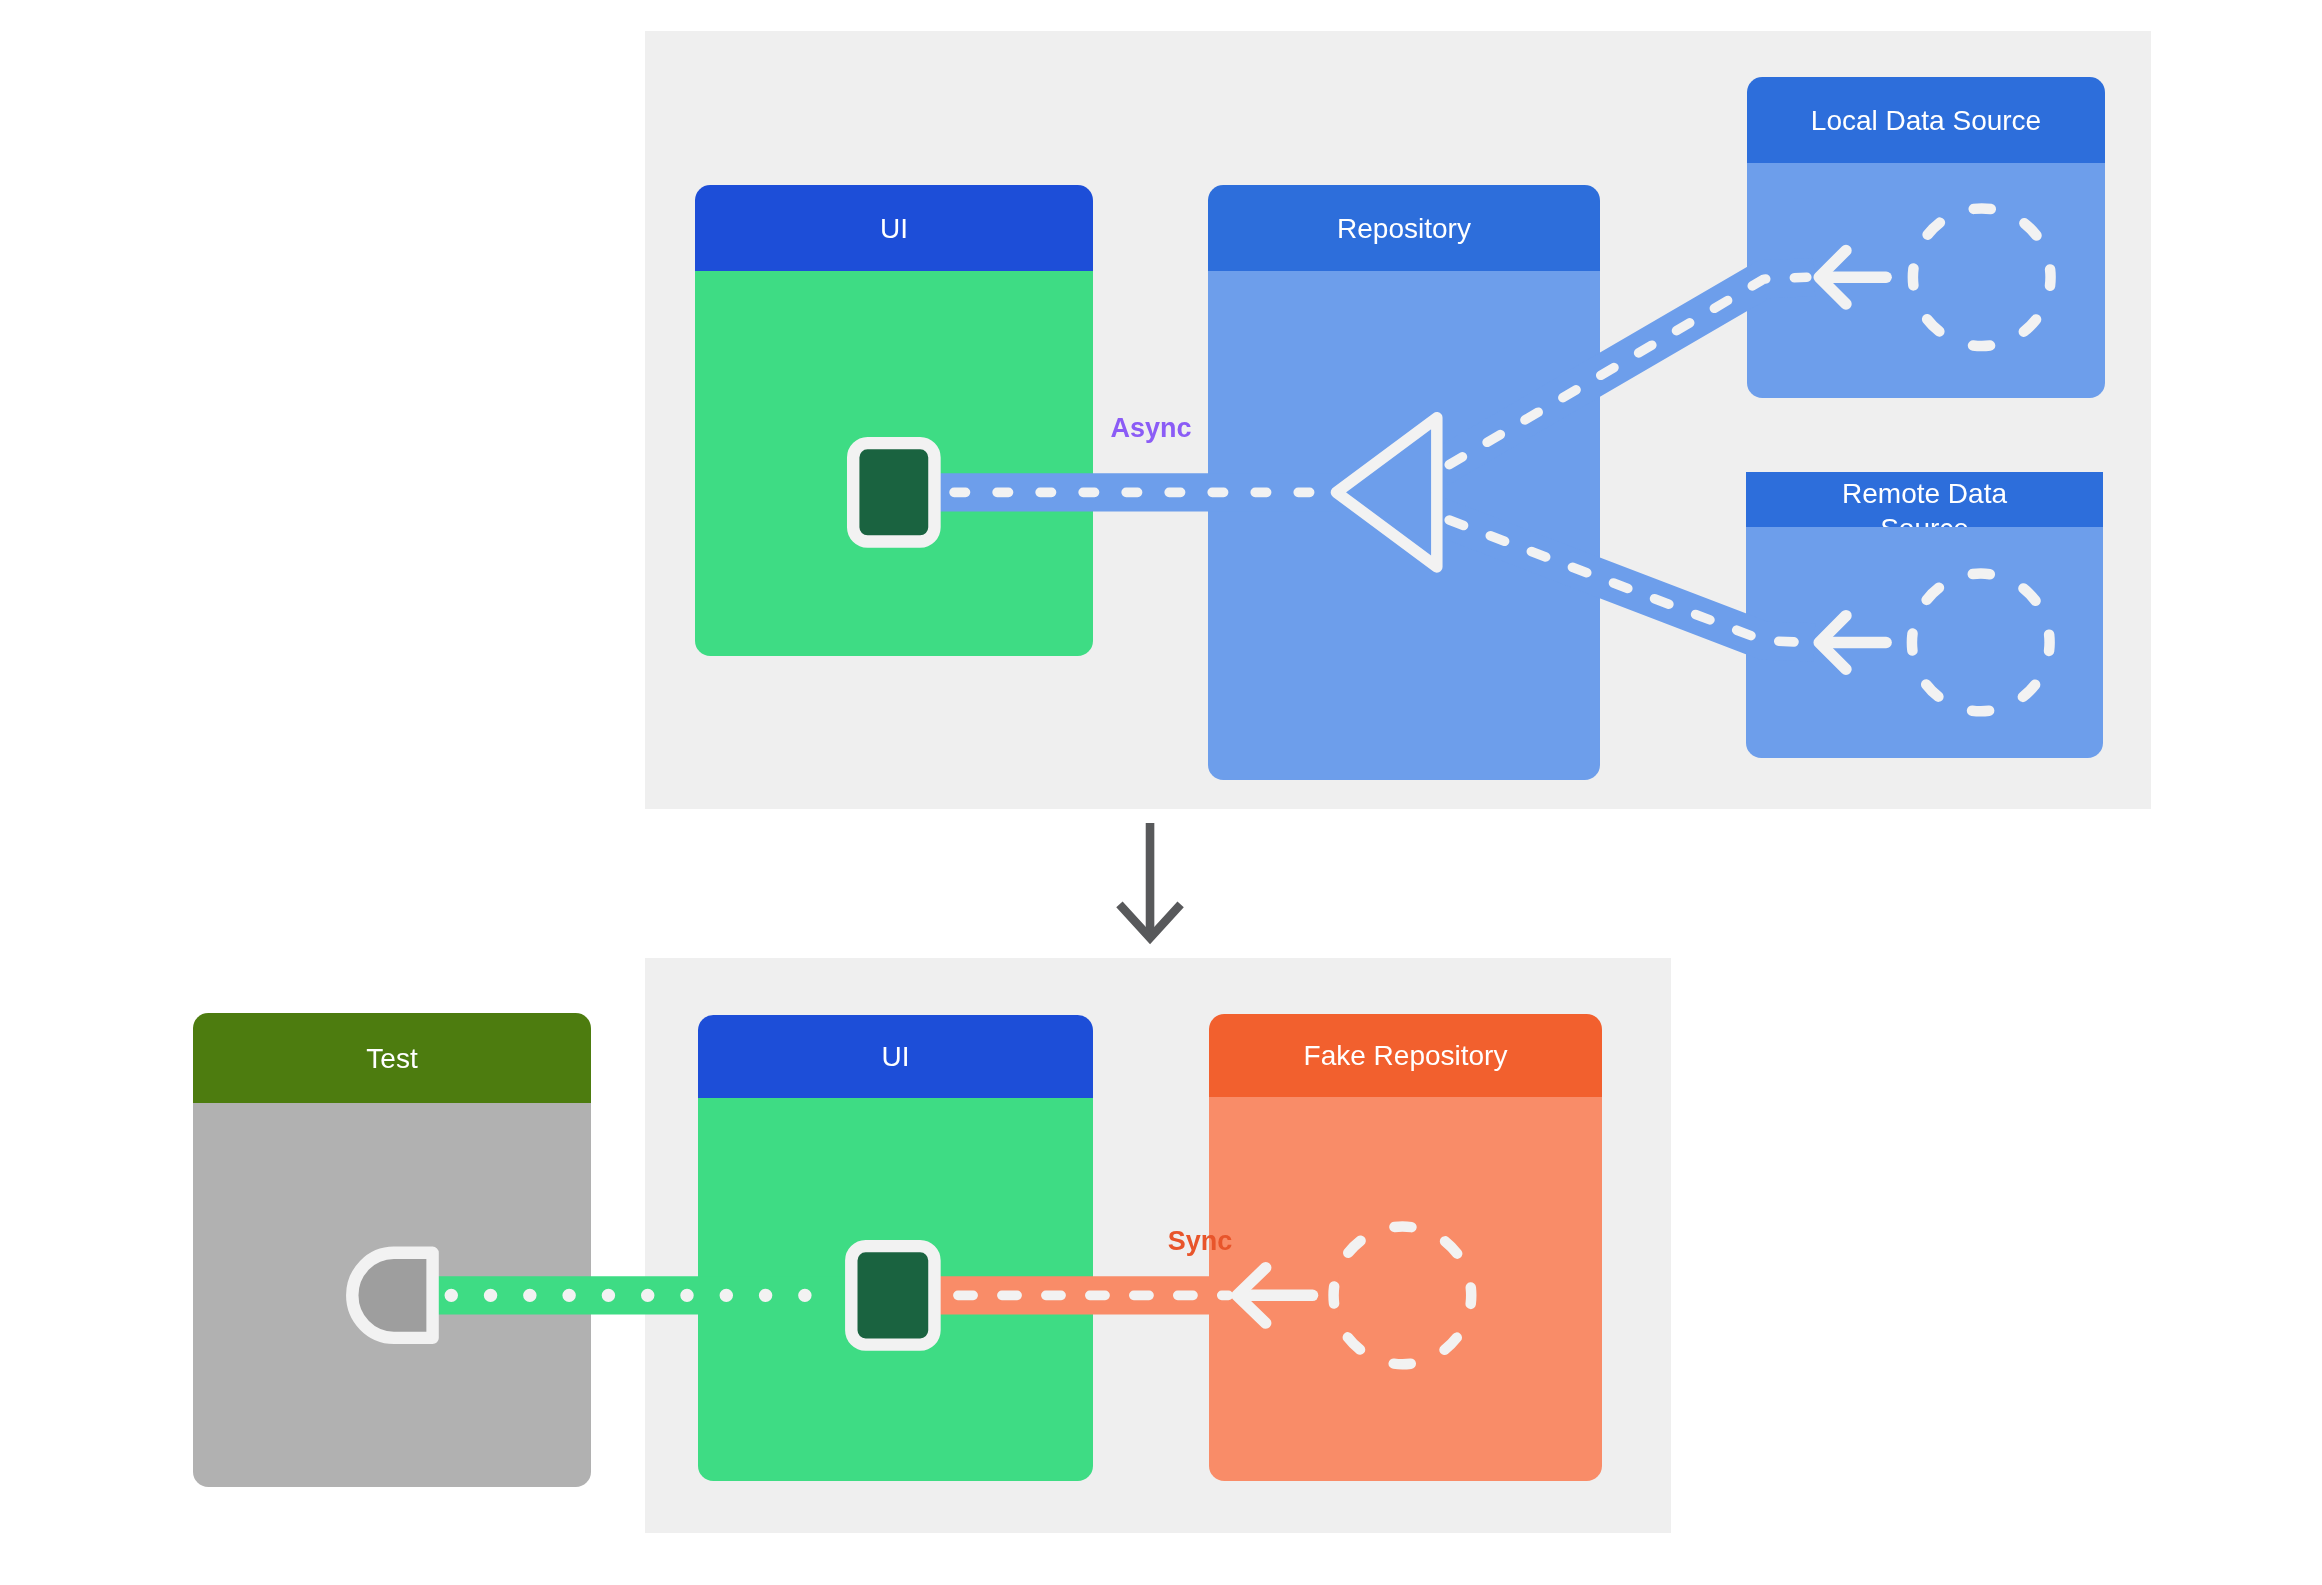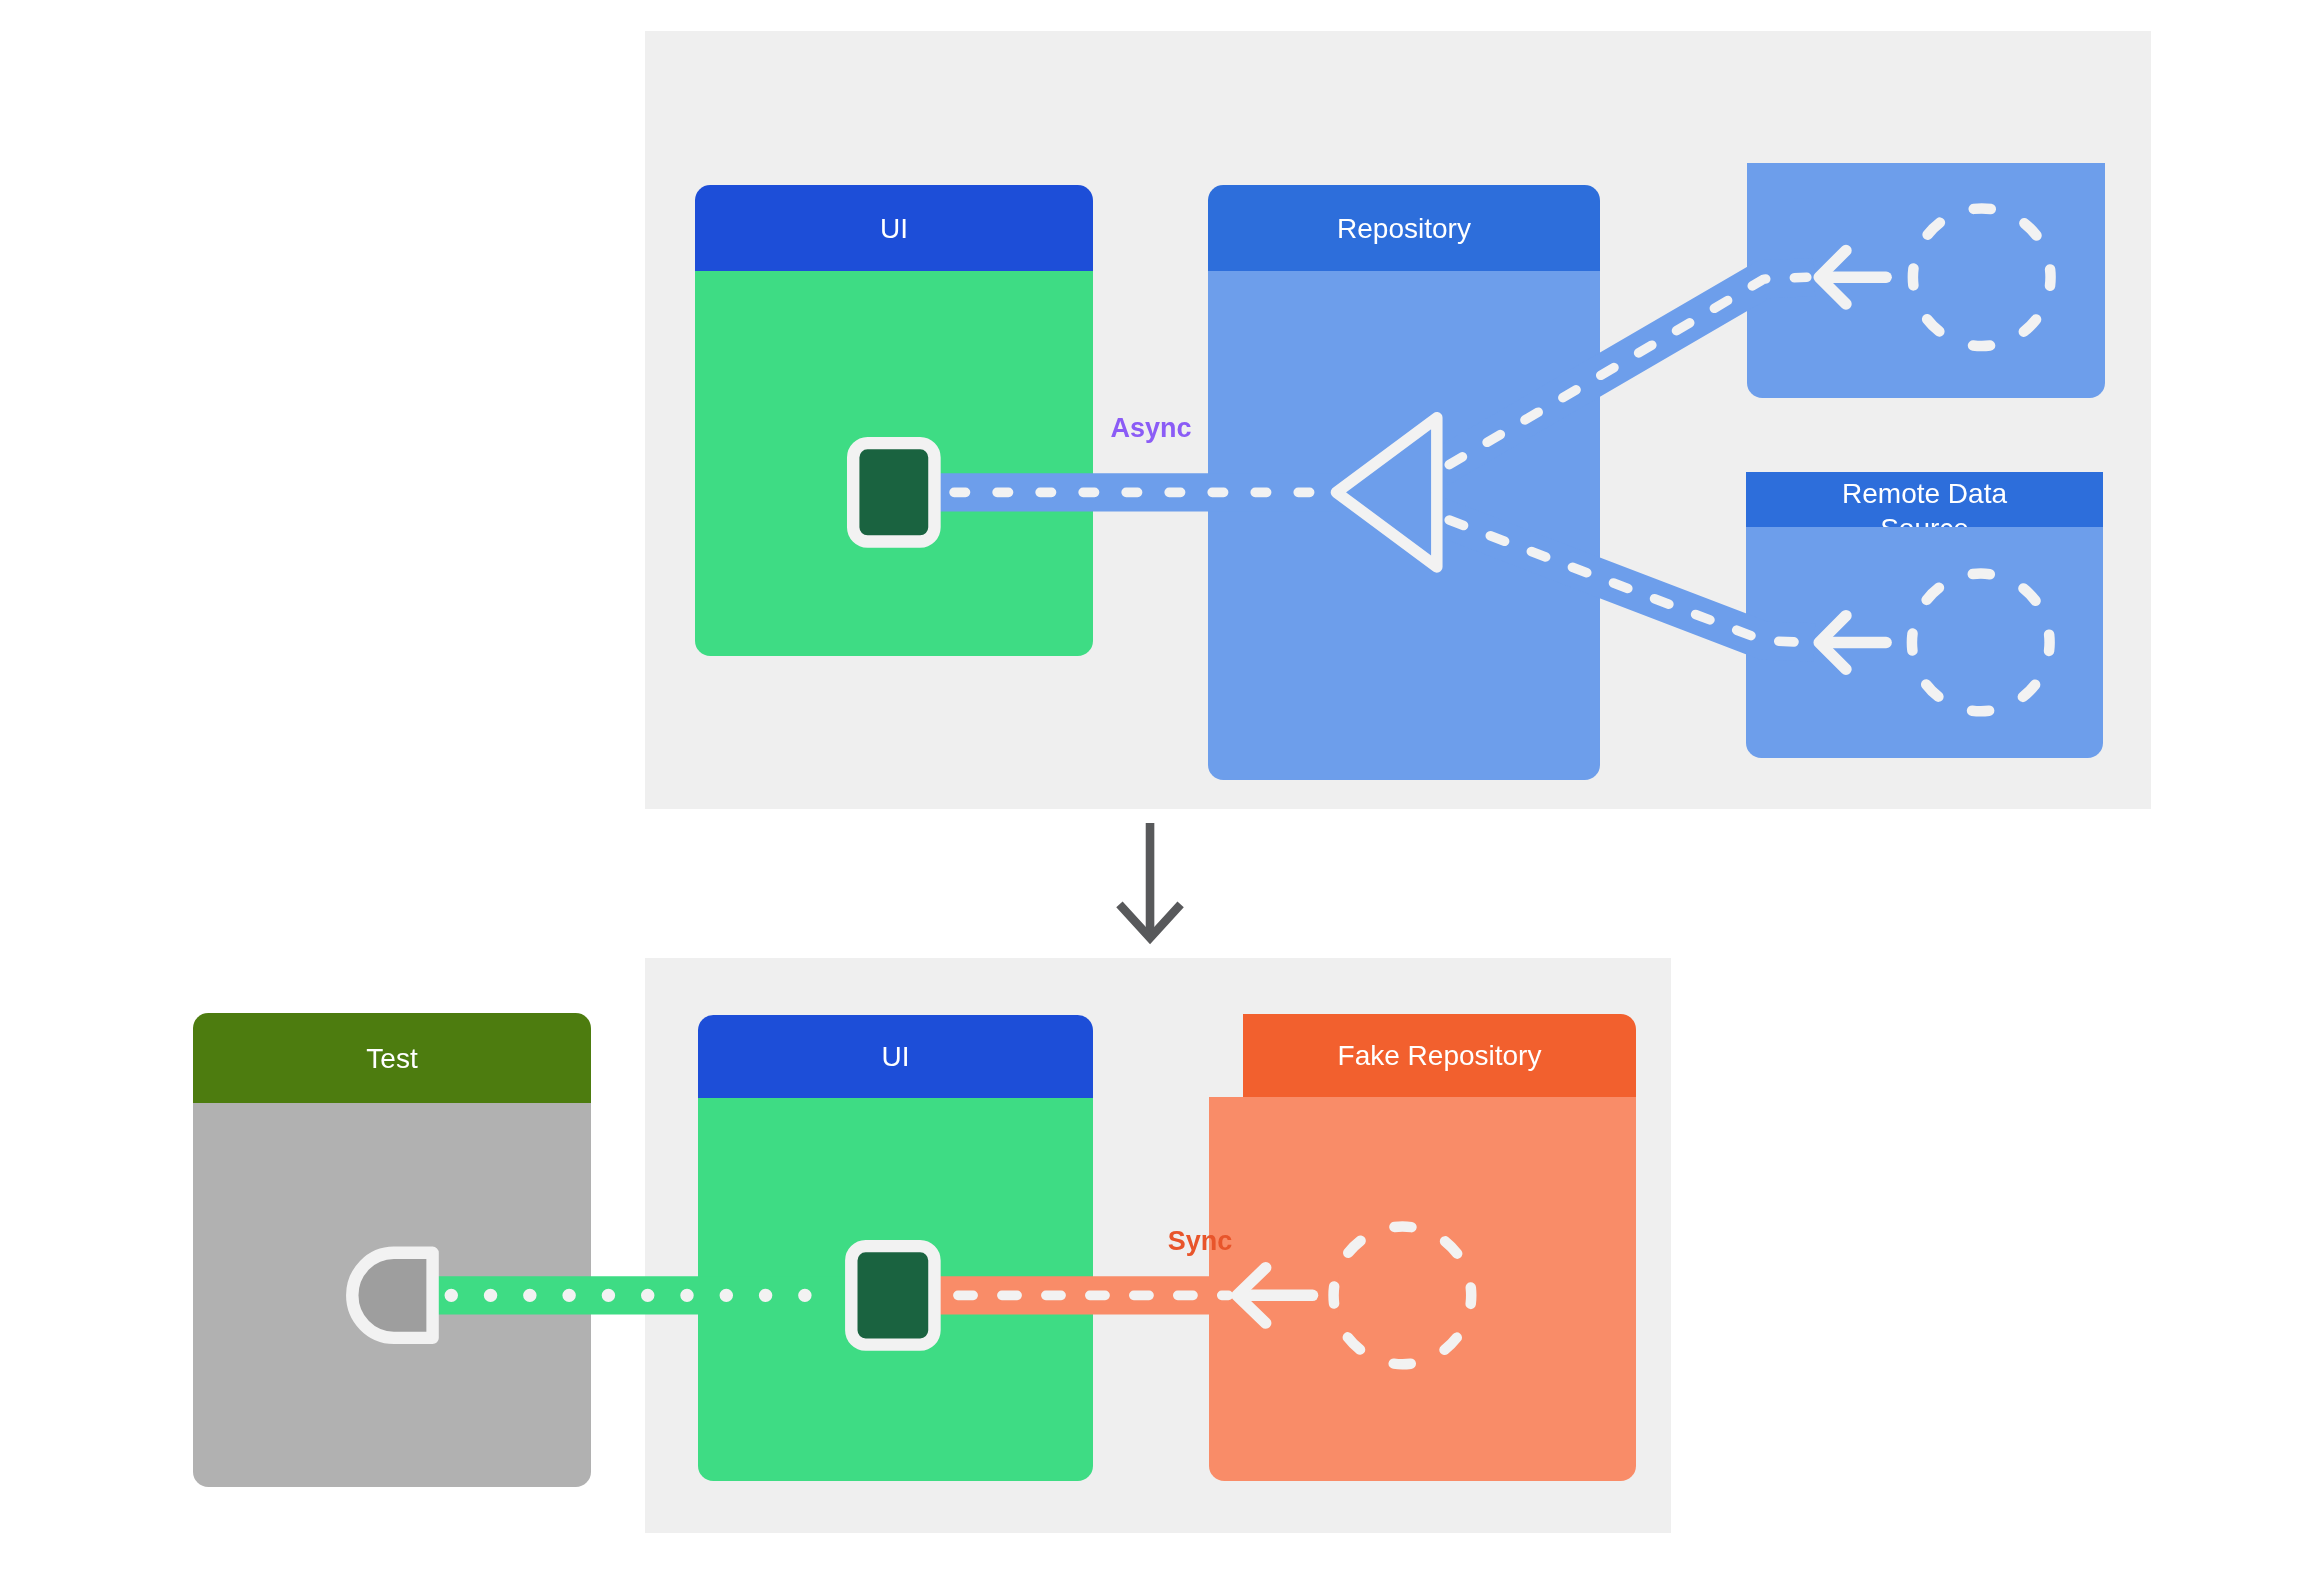--- a/index.html
+++ b/index.html
@@ -47,41 +47,42 @@
     <div class="box-header hdr-green" style="height:86px;">UI</div>
     <div class="box-body body-green" style="top:86px;"></div>
   </div>
 
   <div class="box" style="left:1208px;top:185px;width:392px;height:595px;">
     <div class="box-header hdr-blue" style="height:86px;">Repository</div>
     <div class="box-body body-blue" style="top:86px;"></div>
   </div>
 
   <div class="box" style="left:1747px;top:77px;width:358px;height:321px;">
+    <div class="box-header hdr-blue" style="height:86px;">Local Data Source</div>
     <div class="box-body body-blue" style="top:86px;"></div>
   </div>
 
   <div class="box" style="left:1746px;top:440px;width:357px;height:318px;">
     <div class="box-header hdr-blue" style="height:78px;margin-top:32px;">
       <span class="two-line">Remote Data Source</span>
     </div>
     <div class="box-body body-blue" style="top:87px;"></div>
   </div>
 
   <div class="box" style="left:193px;top:1013px;width:398px;height:474px;">
     <div class="box-header hdr-gray" style="height:90px;">Test</div>
     <div class="box-body body-gray" style="top:90px;"></div>
   </div>
 
   <div class="box" style="left:698px;top:1015px;width:395px;height:466px;">
     <div class="box-header hdr-green" style="height:83px;">UI</div>
     <div class="box-body body-green" style="top:83px;"></div>
   </div>
 
-  <div class="box" style="left:1209px;top:1014px;width:393px;height:467px;padding-left:34px;">
+  <div class="box" style="left:1209px;top:1014px;width:393px;height:467px;">
     <div class="box-header hdr-orange" style="height:83px;">Fake Repository</div>
     <div class="box-body body-orange" style="top:83px;"></div>
   </div>
 
   <div class="flow-label async" style="left:1093px;top:413px;width:116px;">Async</div>
   <div class="flow-label sync" style="left:1142px;top:1226px;width:116px;">Sync</div>
 
   <svg id="overlay" width="2323" height="1586" viewBox="0 0 2430 1659">
 
     <path d="M 960 515 H 1400" stroke="#6d9eeb" stroke-width="40" fill="none"></path>

